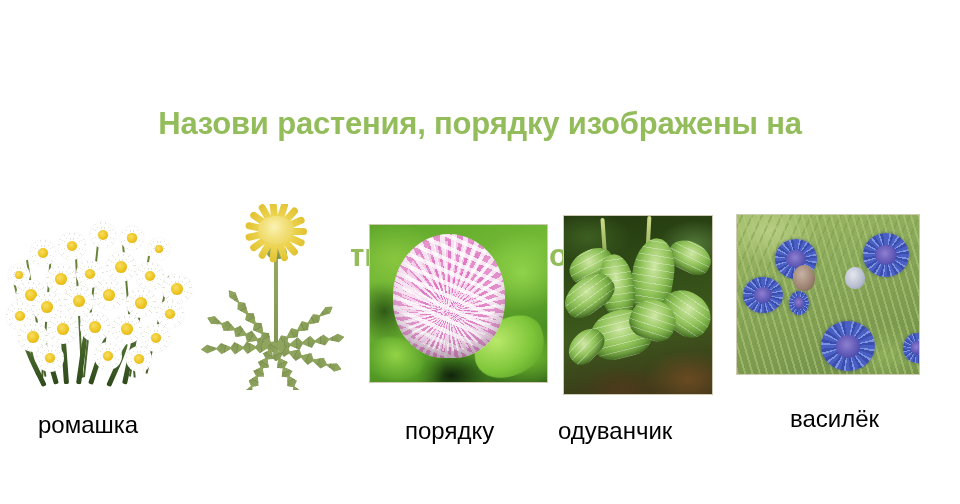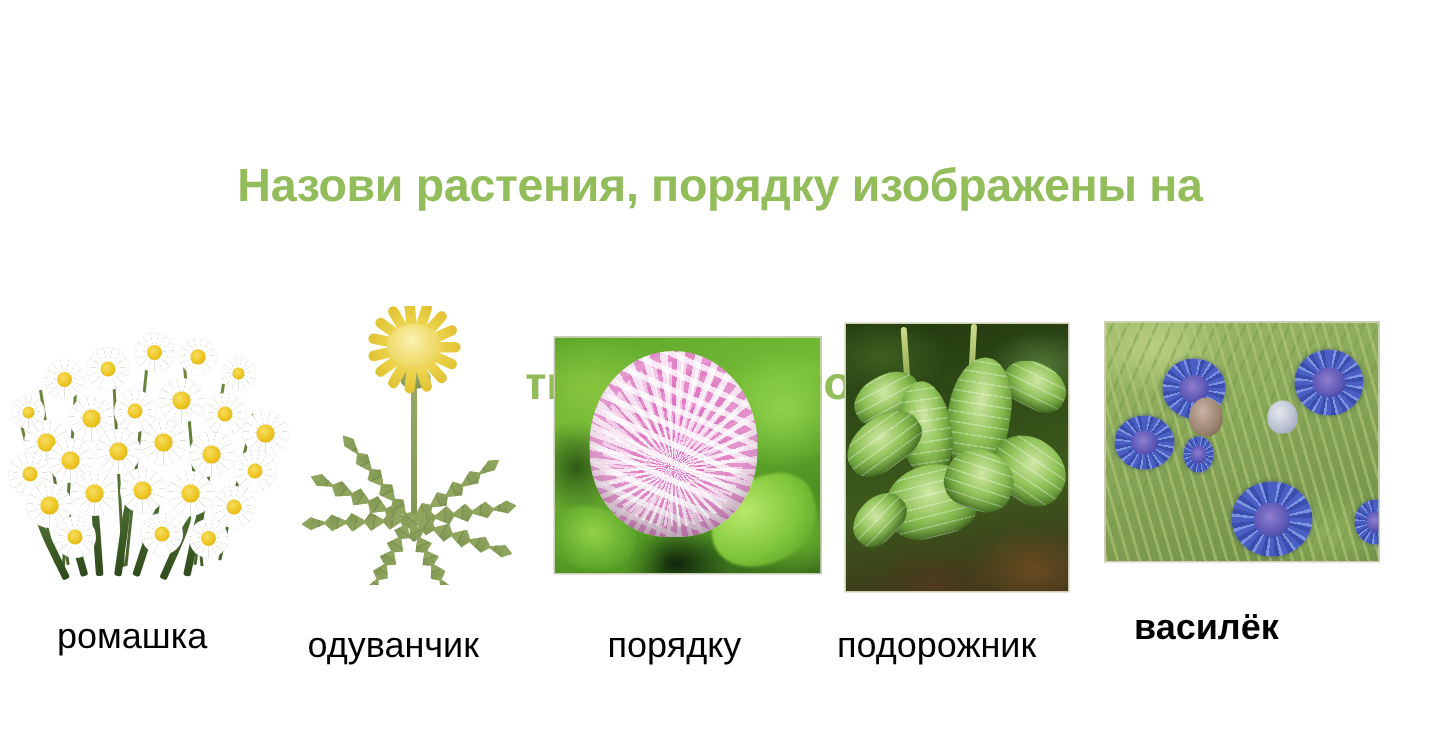--- a/index.html
+++ b/index.html
@@ -398,21 +398,20 @@
         <span class="ray" style="transform:rotate(216deg);"></span>
         <span class="ray" style="transform:rotate(240deg);"></span>
         <span class="ray" style="transform:rotate(264deg);"></span>
         <span class="ray" style="transform:rotate(288deg);"></span>
         <span class="ray" style="transform:rotate(312deg);"></span>
         <span class="ray" style="transform:rotate(336deg);"></span>
         <span class="core"></span>
       </div>
     </div>
   </div>
-  <div class="caption" style="left:205px; top:418px;">одуванчик</div>
 
   <div class="card" id="card-clover">
     <div class="photo framed" id="photo-clover">
       <div id="clover-leaf-l"></div>
       <div id="clover-leaf-r"></div>
       <div id="clover-blossom"></div>
     </div>
   </div>
   <div class="caption" style="left:405px; top:418px;">порядку</div>
 
@@ -426,29 +425,29 @@
 
       <div class="pleaf" style="left:68px;  top:22px;  width:42px; height:74px; transform:rotate(9deg);"></div>
       <div class="pleaf" style="left:36px;  top:38px;  width:34px; height:62px; transform:rotate(-8deg);"></div>
       <div class="pleaf" style="left:-2px;  top:62px;  width:54px; height:34px; transform:rotate(-36deg);"></div>
       <div class="pleaf" style="left:96px;  top:76px;  width:52px; height:42px; transform:rotate(34deg);"></div>
       <div class="pleaf" style="left:26px;  top:94px;  width:62px; height:48px; transform:rotate(-14deg);"></div>
       <div class="pleaf" style="left:66px;  top:84px;  width:46px; height:40px; transform:rotate(18deg);"></div>
       <div class="pleaf" style="left:2px;   top:116px; width:40px; height:28px; transform:rotate(-46deg);"></div>
     </div>
   </div>
-  <div class="caption" style="left:558px; top:418px;">подорожник</div>
+  <div class="caption" style="left:558px; top:418px;">одуванчик</div>
 
   <div class="card" id="card-cornflower">
     <div class="photo framed" id="photo-cornflower">
       <div class="cflower" style="left:38px;  top:24px;  width:42px; height:40px;"></div>
       <div class="cflower" style="left:126px; top:18px;  width:46px; height:44px;"></div>
       <div class="cflower" style="left:6px;   top:62px;  width:40px; height:36px;"></div>
       <div class="cflower" style="left:84px;  top:106px; width:54px; height:50px;"></div>
       <div class="cflower" style="left:166px; top:118px; width:28px; height:30px;"></div>
       <div class="cflower" style="left:52px;  top:76px;  width:20px; height:24px;"></div>
       <div class="cbud" style="left:56px;  top:50px;  width:22px; height:26px;"></div>
       <div class="cbud" style="left:108px; top:52px;  width:20px; height:22px; background:radial-gradient(ellipse at 40% 35%,#e4e7ee 0%,#b8bed0 60%,#8e97b0 100%);"></div>
     </div>
   </div>
-  <div class="caption" style="left:756px; top:406px;font-weight:bold;">василёк</div>
+  <div class="caption" style="left:790px; top:406px;">василёк</div>
 
 </div>
 
 </body></html>

